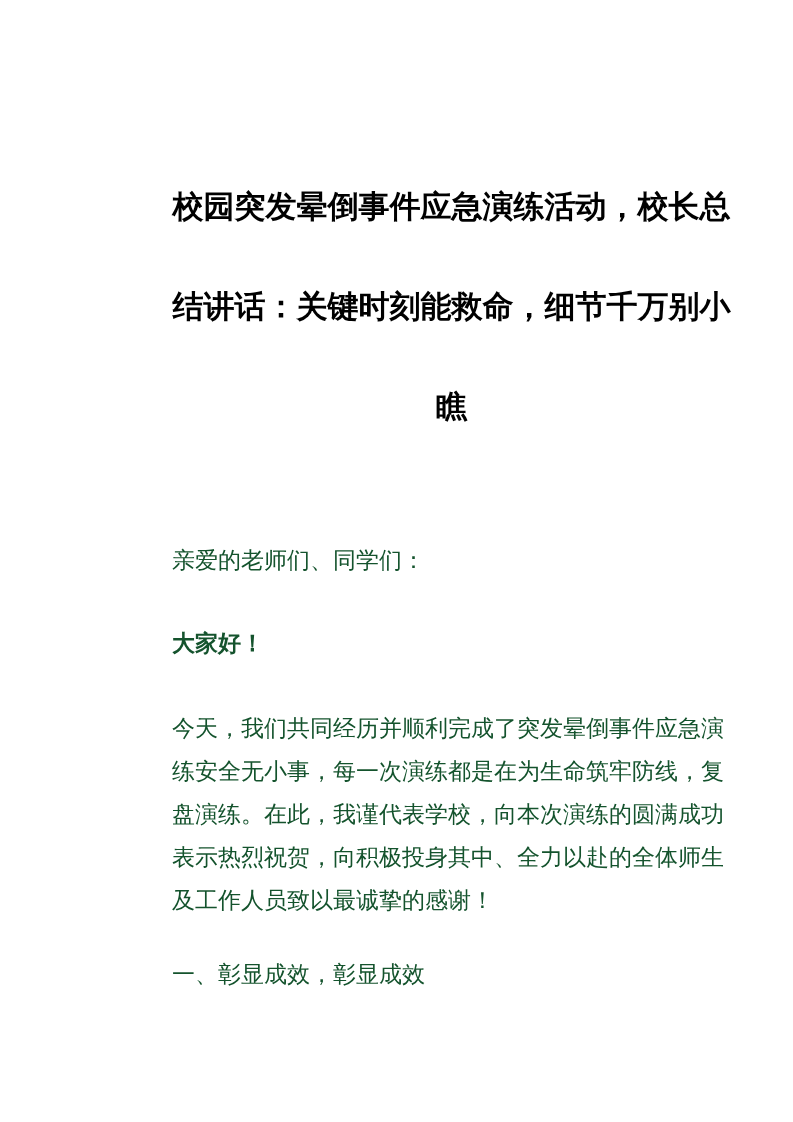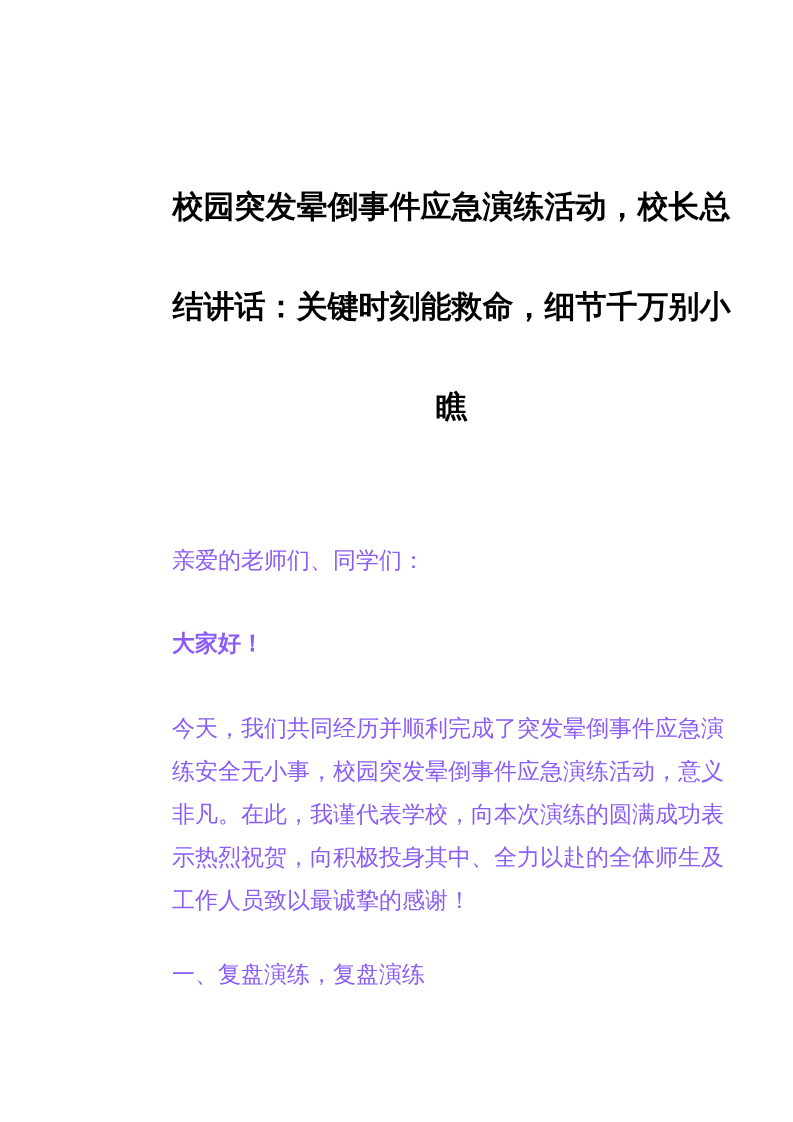--- a/index.html
+++ b/index.html
@@ -22,36 +22,36 @@
     color: #000000;
     line-height: 100px;
     text-align: center;
     letter-spacing: 0;
     margin: 0 0 82px 0;
     word-break: break-all;
   }
   .body-text {
     font-size: 23px;
     font-weight: 400;
-    color: #8b5cf6;
+    color: #14532d;
     line-height: 43px;
     text-align: left;
     word-break: break-all;
   }
   .salutation   { margin: 0 0 40px 0; }
   .greeting     { margin: 0 0 42px 0; font-weight: bold; }
   .paragraph    { margin: 0 0 31px 0; }
   .section-head { margin: 0; }
 </style>
 </head>
 <body>
 
 <div class="page">
   <h1 class="doc-title">校园突发晕倒事件应急演练活动，校长总结讲话：关键时刻能救命，细节千万别小瞧</h1>
 
   <p class="body-text salutation">亲爱的老师们、同学们：</p>
 
   <p class="body-text greeting">大家好！</p>
 
-  <p class="body-text paragraph">今天，我们共同经历并顺利完成了突发晕倒事件应急演练安全无小事，校园突发晕倒事件应急演练活动，意义非凡。在此，我谨代表学校，向本次演练的圆满成功表示热烈祝贺，向积极投身其中、全力以赴的全体师生及工作人员致以最诚挚的感谢！</p>
+  <p class="body-text paragraph">今天，我们共同经历并顺利完成了突发晕倒事件应急演练安全无小事，每一次演练都是在为生命筑牢防线，复盘演练。在此，我谨代表学校，向本次演练的圆满成功表示热烈祝贺，向积极投身其中、全力以赴的全体师生及工作人员致以最诚挚的感谢！</p>
 
-  <p class="body-text section-head">一、复盘演练，复盘演练</p>
+  <p class="body-text section-head">一、彰显成效，彰显成效</p>
 </div>
 
 </body></html>

